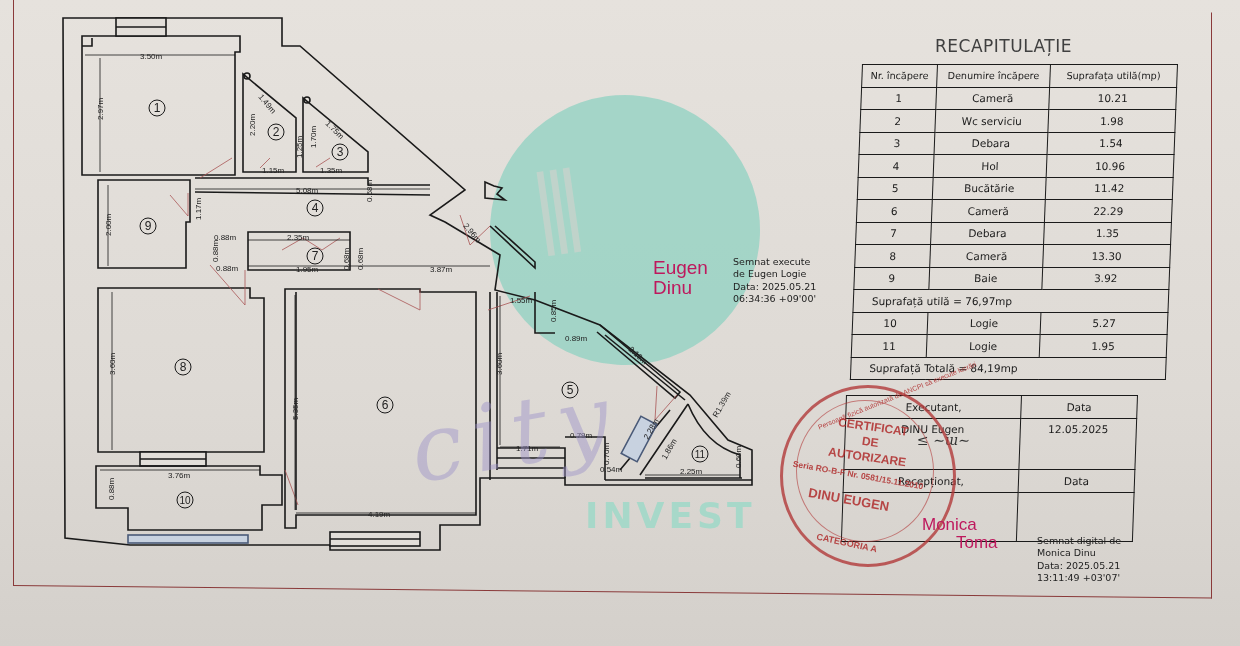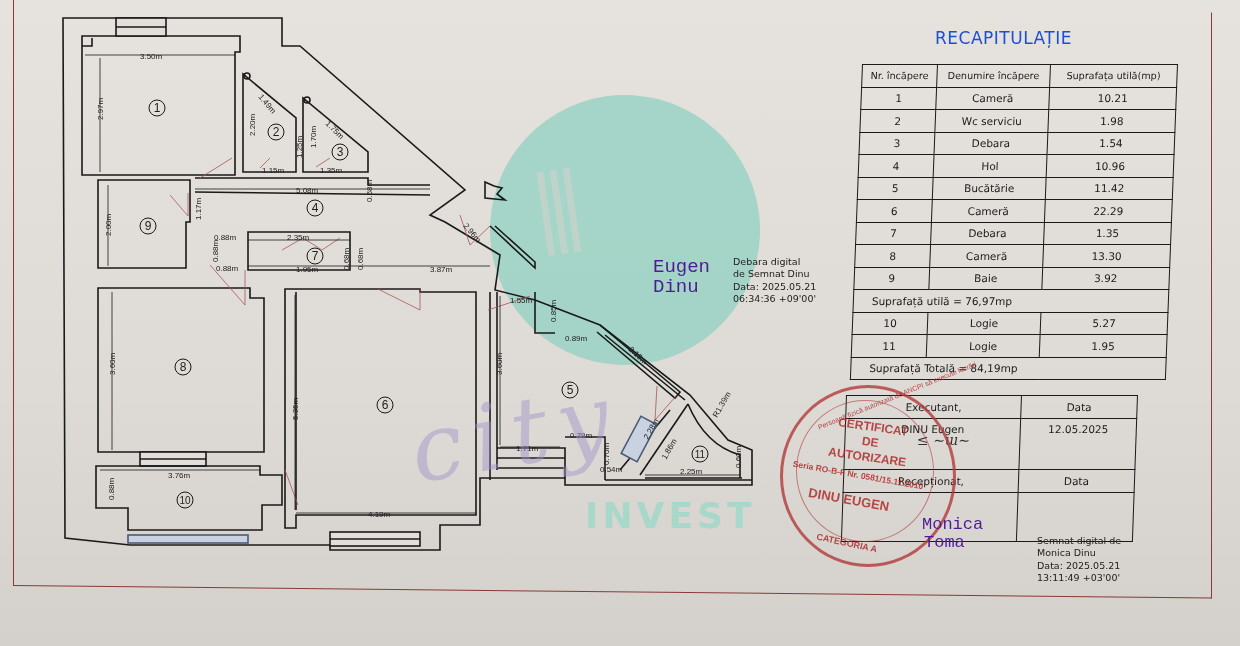--- a/index.html
+++ b/index.html
@@ -35,29 +35,29 @@
   .wm-city {
     position:absolute; left:410px; top:380px; font-family:"DejaVu Serif", serif; font-style:italic;
     font-size:92px; color:#9c92c9; opacity:0.45; letter-spacing:10px; transform:rotate(-10deg);
   }
   .wm-invest {
     position:absolute; left:585px; top:495px; font-family:"DejaVu Sans", sans-serif; font-weight:bold;
     font-size:36px; color:#9fd9c8; opacity:0.85; letter-spacing:4px;
   }
 
   .sig-name {
-    position:absolute; font-family:Liberation Mono, monospace; color:#4c1d95; line-height:1.05;
+    position:absolute; font-family:Liberation Sans, sans-serif; color:#be185d; line-height:1.05;
   }
   .sig-info {
     position:absolute; font-family:"DejaVu Sans", sans-serif; color:#222; font-size:9.5px; line-height:1.3;
   }
 
   
   .recap-title {
-    position:absolute; left:935px; top:28px; font-size:17px; color:#1d4ed8; letter-spacing:0.5px;
+    position:absolute; left:935px; top:36px; font-size:17px; color:#404040; letter-spacing:0.5px;
     font-family:"DejaVu Sans", sans-serif;
   }
   table.recap {
     position:absolute; left:862px; top:64px; width:316px;
     border-collapse:collapse; font-family:"DejaVu Sans", sans-serif; font-size:10.5px; color:#1a1a1a;
     transform:skewX(-2.2deg); transform-origin:top left;
   }
   table.recap td, table.recap th {
     border:1.6px solid #1a1a1a; height:21.5px; padding:0 2px; text-align:center; font-weight:normal;
   }
@@ -262,22 +262,22 @@
 </svg>
 
 <div class="wm-city">city</div>
 <div class="wm-invest">INVEST</div>
 
 <div class="sig-name" style="left:653px; top:258px; font-size:19px;">
   <div>Eugen</div>
   <div>Dinu</div>
 </div>
 <div class="sig-info" style="left:733px; top:256px;">
-  <div>Debara digital</div>
-  <div>de Semnat Dinu</div>
+  <div>Semnat execute</div>
+  <div>de Eugen Logie</div>
   <div>Data: 2025.05.21</div>
   <div>06:34:36 +09'00'</div>
 </div>
 
 <div class="recap-title">RECAPITULAȚIE</div>
 <table class="recap">
   <tbody>
       <tr>
     <th>Nr. încăpere</th>
     <th>Denumire încăpere</th>
@@ -374,20 +374,20 @@
 <div class="stamp-text" style="left:838px; top:420px; font-size:12px; transform:rotate(8deg);">CERTIFICAT</div>
 <div class="stamp-text" style="left:862px; top:435px; font-size:12px; transform:rotate(8deg);">DE</div>
 <div class="stamp-text" style="left:828px; top:450px; font-size:12px; transform:rotate(8deg);">AUTORIZARE</div>
 <div class="stamp-text" style="left:792px; top:470px; font-size:8.5px; transform:rotate(10deg);">Seria RO-B-F Nr. 0581/15.11.2010</div>
 <div class="stamp-text" style="left:808px; top:492px; font-size:13px; transform:rotate(10deg);">DINU EUGEN</div>
 <div class="stamp-text" style="left:812px; top:392px; font-size:7px; transform:rotate(-22deg); font-weight:normal;">Persoană fizică autorizată de ANCPI să execute lucrări</div>
 <div class="stamp-text" style="left:816px; top:538px; font-size:9px; transform:rotate(12deg);">CATEGORIA A</div>
 
 <div class="sig-name" style="left:922px; top:516px; font-size:17px;">
   <div>Monica</div>
-  <div style="padding-left:2px;">Toma</div>
+  <div style="padding-left:2px;margin-left:32px;">Toma</div>
 </div>
 <div class="sig-info" style="left:1037px; top:535px;">
   <div>Semnat digital de</div>
   <div>Monica Dinu</div>
   <div>Data: 2025.05.21</div>
-  <div>13:11:49 +03'00'</div>
+  <div>13:11:49 +03'07'</div>
 </div>
 
 </body></html>

